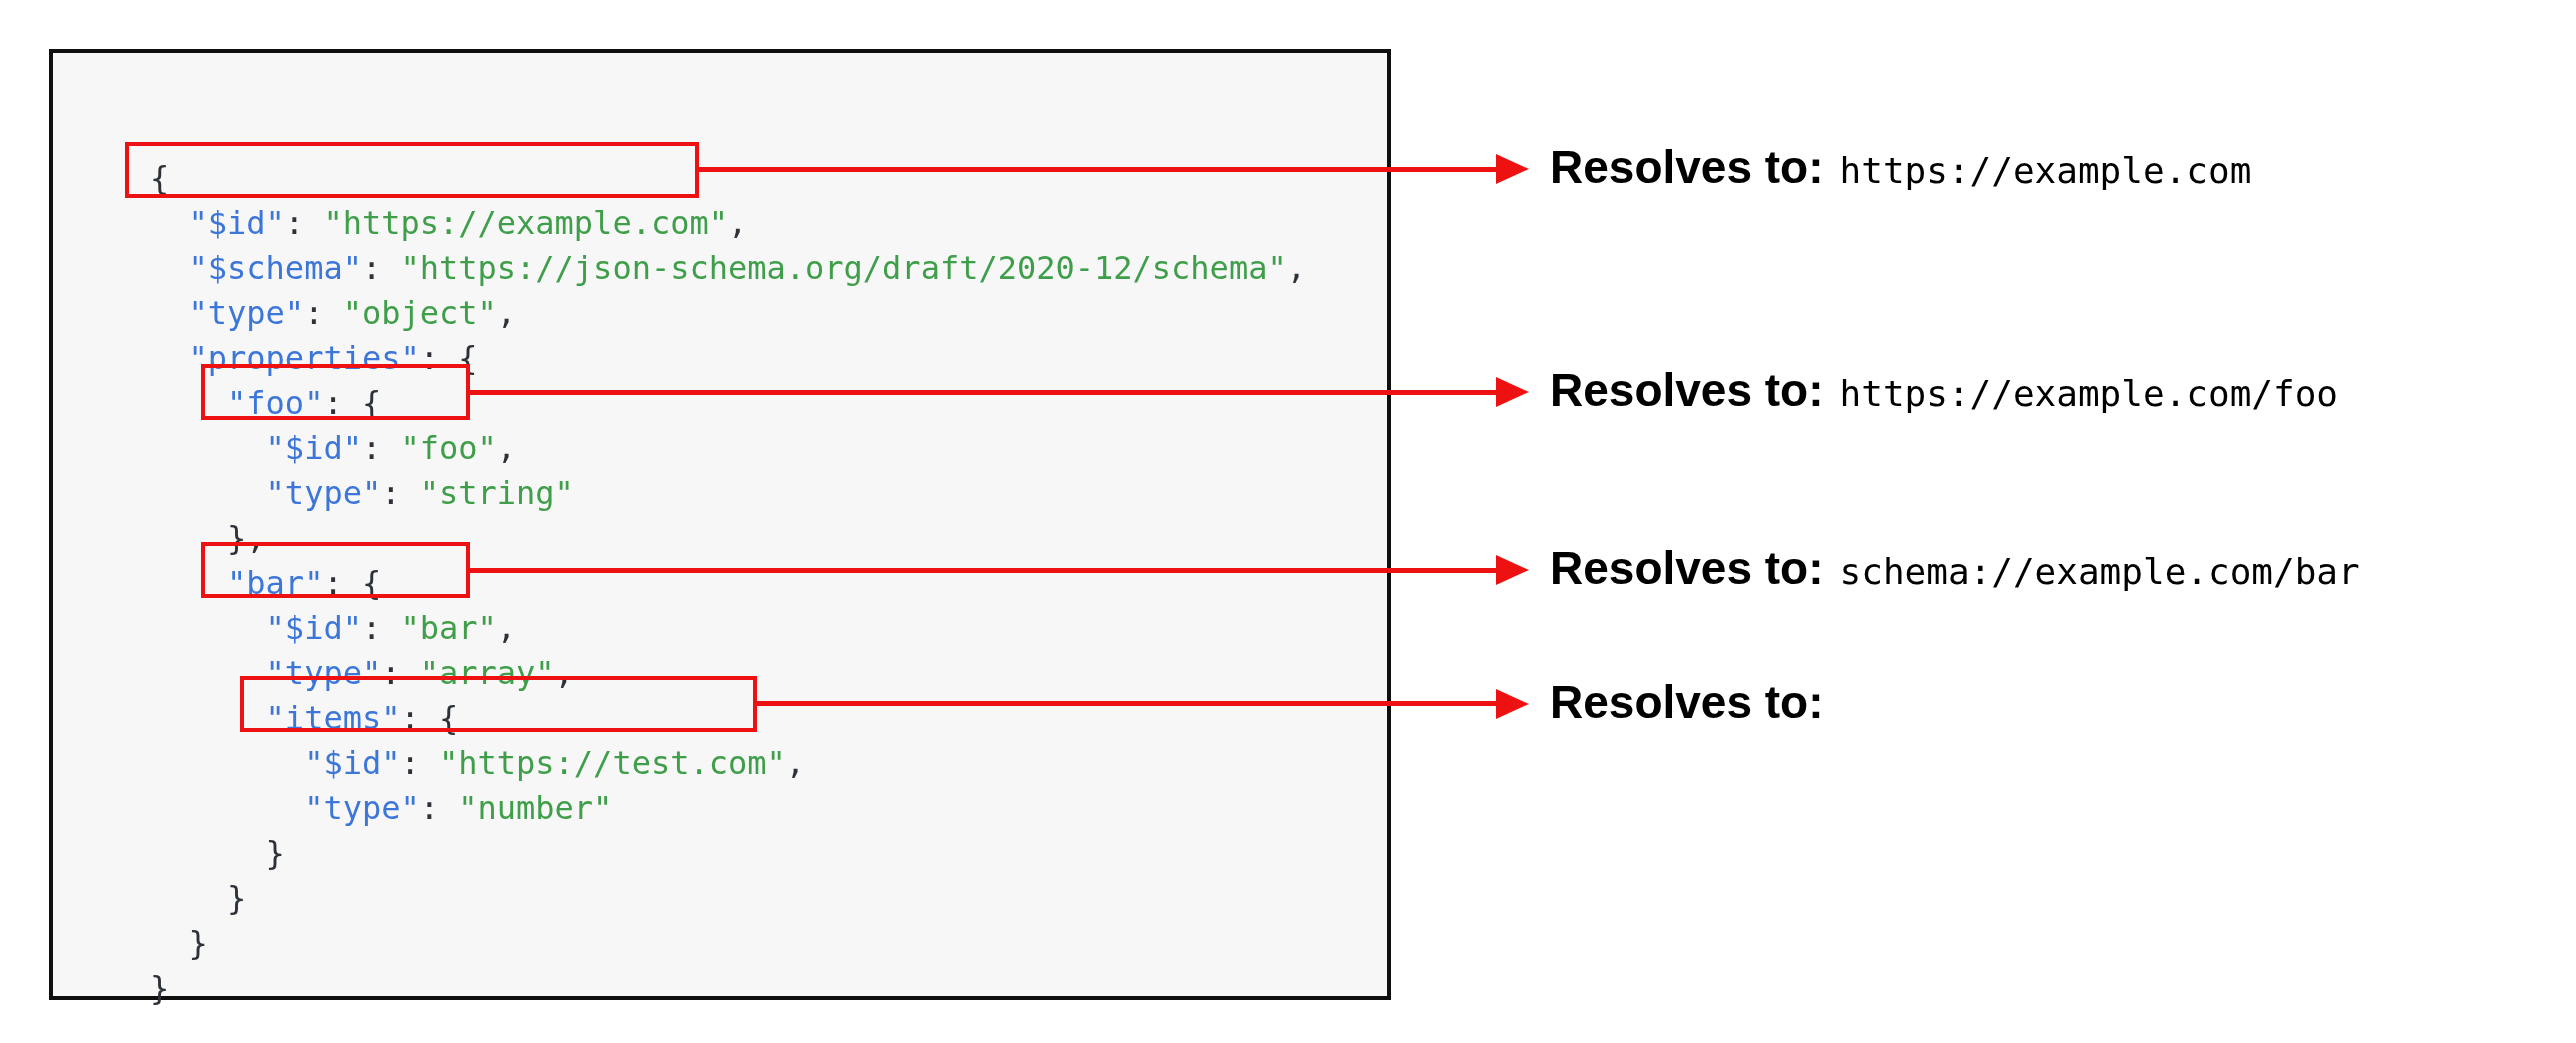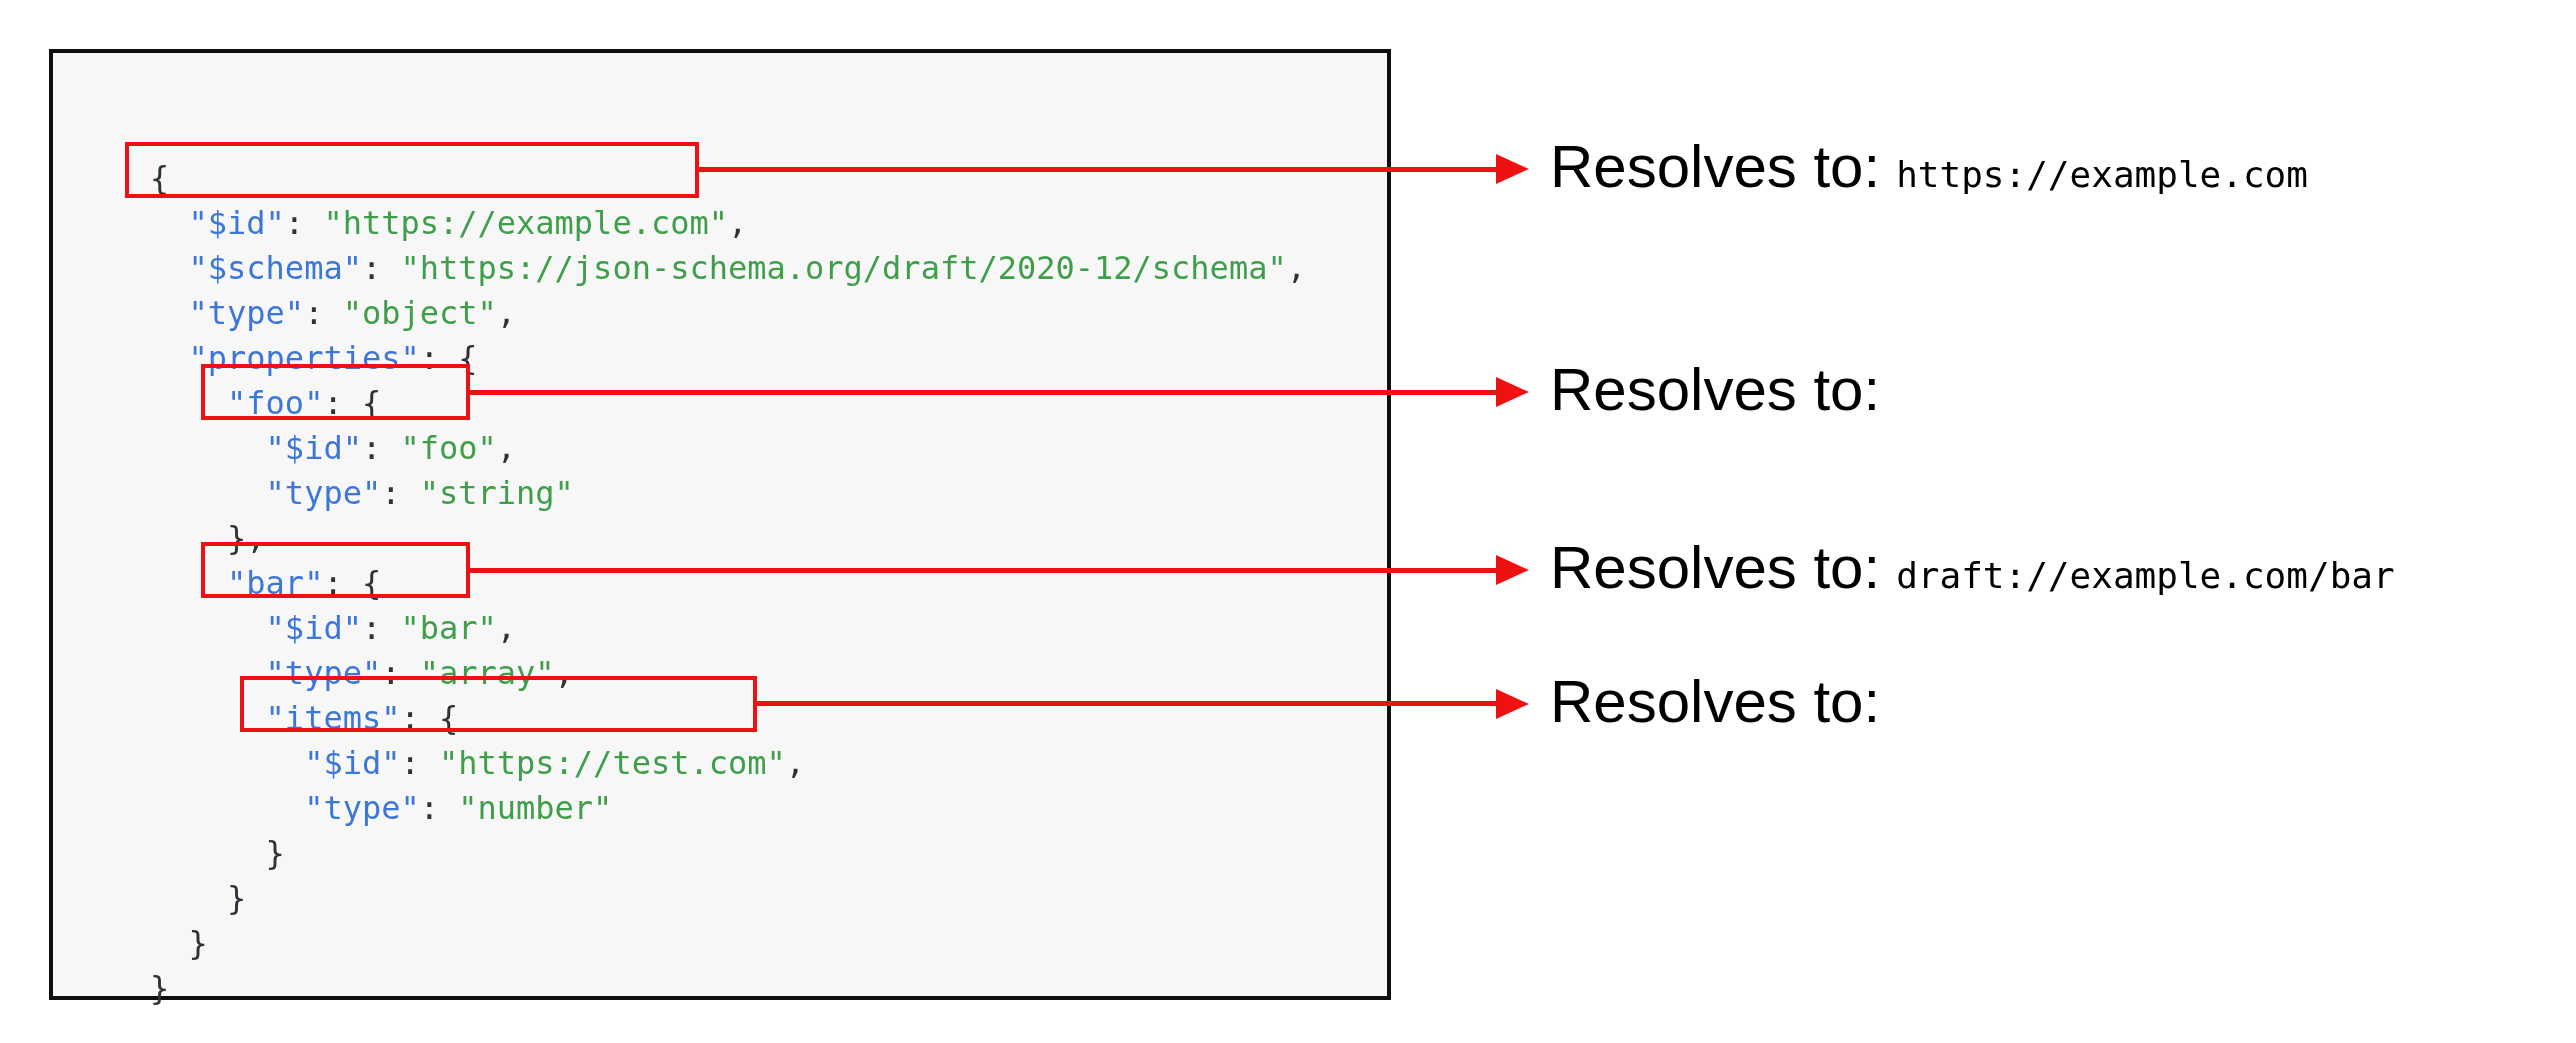--- a/index.html
+++ b/index.html
@@ -58,22 +58,22 @@
   .resolve-label {
     position: absolute;
     transform: translateY(-54%);
     display: flex;
     align-items: baseline;
     white-space: nowrap;
     color: var(--c-label, #000000);
   }
   .resolve-bold {
     font-family: "Liberation Sans", sans-serif;
-    font-weight: normal;
-    font-size: 60px;
+    font-weight: bold;
+    font-size: 46px;
   }
   .resolve-url {
     font-family: "DejaVu Sans Mono", monospace;
     font-size: 36px;
     margin-left: 16px;
   }
 </style>
 </head>
 <body>
 
@@ -87,27 +87,28 @@
       <div class="arrow-head" style="left: 1496px; top: 154px;"></div>
       <div class="resolve-label" style="left: 1550px; top: 169px;">
         <span class="resolve-bold">Resolves to:</span>
         <span class="resolve-url">https://example.com</span>
       </div>
       <div class="hl-box" style="left: 201px; top: 364px; width: 269px; height: 56px;"></div>
       <div class="arrow-stem" style="left: 470px; width: 1028px; top: 390px;"></div>
       <div class="arrow-head" style="left: 1496px; top: 377px;"></div>
       <div class="resolve-label" style="left: 1550px; top: 392px;">
         <span class="resolve-bold">Resolves to:</span>
+        <span class="resolve-url">https://example.com/foo</span>
       </div>
       <div class="hl-box" style="left: 201px; top: 542px; width: 269px; height: 56px;"></div>
       <div class="arrow-stem" style="left: 470px; width: 1028px; top: 568px;"></div>
       <div class="arrow-head" style="left: 1496px; top: 555px;"></div>
       <div class="resolve-label" style="left: 1550px; top: 570px;">
         <span class="resolve-bold">Resolves to:</span>
-        <span class="resolve-url">draft://example.com/bar</span>
+        <span class="resolve-url">schema://example.com/bar</span>
       </div>
       <div class="hl-box" style="left: 240px; top: 676px; width: 517px; height: 56px;"></div>
       <div class="arrow-stem" style="left: 755px; width: 742px; top: 701px;"></div>
       <div class="arrow-head" style="left: 1496px; top: 689px;"></div>
       <div class="resolve-label" style="left: 1550px; top: 704px;">
         <span class="resolve-bold">Resolves to:</span>
       </div>
     </div>
 </div>
 

